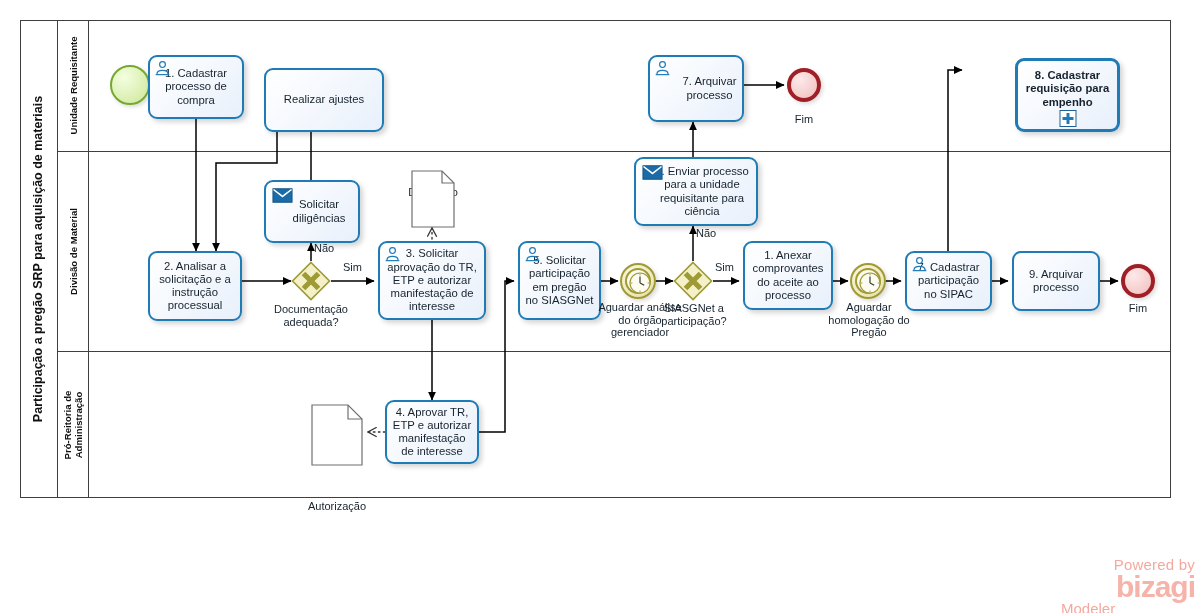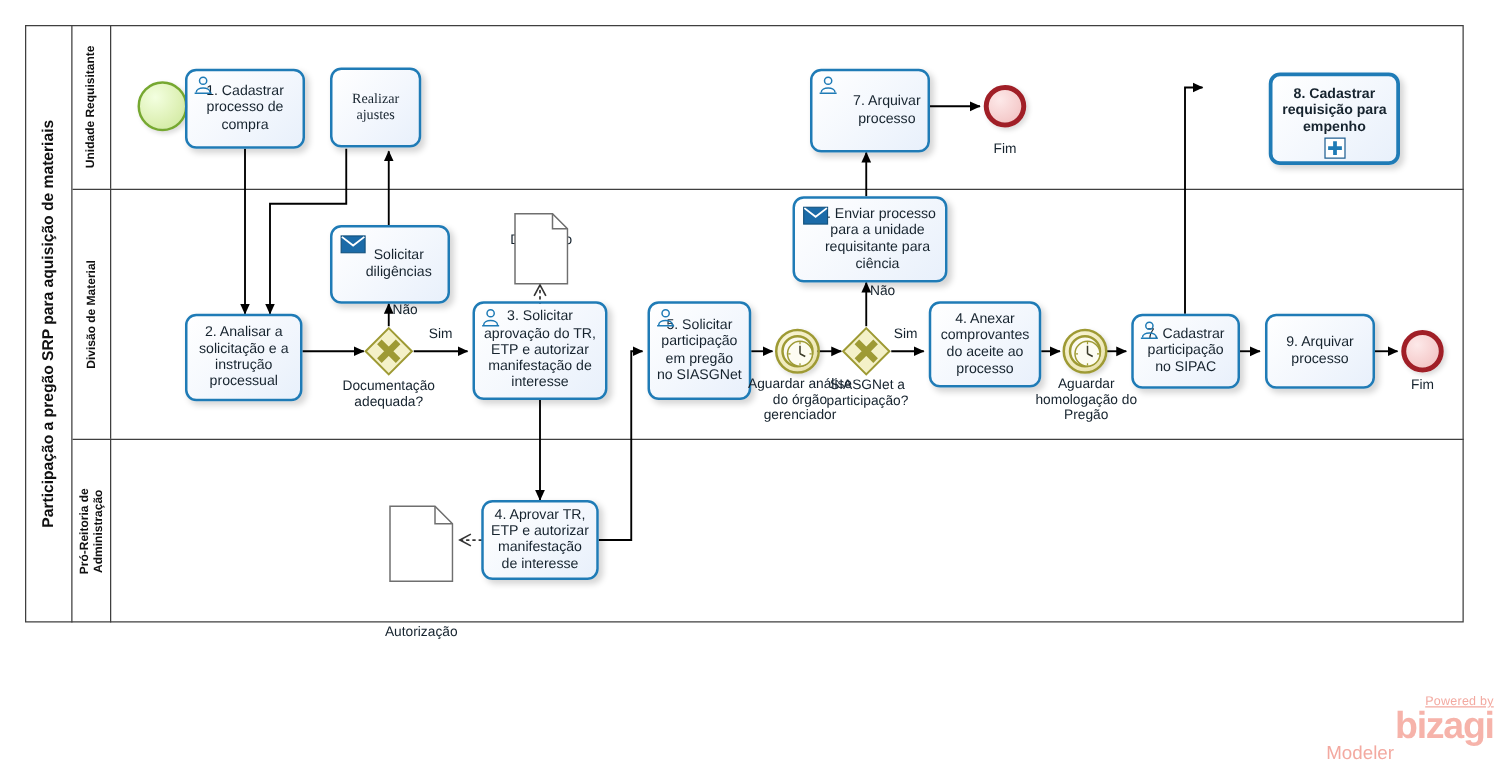--- a/index.html
+++ b/index.html
@@ -57,21 +57,21 @@
   
   .doc-obj{position:absolute;}
   .doc-label{position:absolute;font-size:11px;color:#16232e;white-space:nowrap;text-align:center;margin-top:32px;}
 
   
   .edge-lbl{position:absolute;font-size:11px;color:#16232e;white-space:nowrap;background:transparent;}
   .node-cap{position:absolute;font-size:11px;color:#16232e;text-align:center;line-height:12.5px;}
 
   
   .bizagi{position:absolute;text-align:right;}
-  .bz-pw{font-size:10px;color:#f3a9a0;letter-spacing:.2px;text-decoration:underline;}
+  .bz-pw{font-size:15px;color:#f3a9a0;letter-spacing:.2px;}
   .bz-main{font-size:30px;color:#f6b3aa;font-weight:bold;letter-spacing:-1px;line-height:27px;}
   .bz-sub{font-size:15px;color:#f3a9a0;}
 </style>
 </head>
 <body>
 
 <div id="canvas">
 
   <div class="node pool-frame" style="left:20px;top:20px;width:1151px;height:478px;"></div>
 
@@ -155,21 +155,21 @@
 
   <div class="node task" style="left:148px;top:55px;width:96px;height:64px;">
     <svg class="task-ico" viewBox="0 0 20 18">
       <circle cx="10" cy="5" r="3.4" fill="none" stroke="#1f7bb6" stroke-width="1.4"></circle>
       <path d="M3.5,16 C3.5,10.5 16.5,10.5 16.5,16" fill="none" stroke="#1f7bb6" stroke-width="1.4"></path>
       <path d="M2,16.8 L18,16.8" stroke="#1f7bb6" stroke-width="1.4"></path>
     </svg>
     <span class="lbl">1. Cadastrar processo de compra</span>
   </div>
 
-  <div class="node task" style="left:264px;top:54px;width:73px;height:64px;font-family:Liberation Serif, serif;">
+  <div class="node task" style="left:264px;top:68px;width:120px;height:64px;">
     <span class="lbl">Realizar ajustes</span>
   </div>
 
   <div class="node task" style="left:648px;top:55px;width:96px;height:67px;padding-left:32px;">
     <svg class="task-ico" viewBox="0 0 20 18">
       <circle cx="10" cy="5" r="3.4" fill="none" stroke="#1f7bb6" stroke-width="1.4"></circle>
       <path d="M3.5,16 C3.5,10.5 16.5,10.5 16.5,16" fill="none" stroke="#1f7bb6" stroke-width="1.4"></path>
       <path d="M2,16.8 L18,16.8" stroke="#1f7bb6" stroke-width="1.4"></path>
     </svg>
     <span class="lbl">7. Arquivar processo</span>
@@ -249,21 +249,21 @@
 
   <div class="node task" style="left:634px;top:157px;width:124px;height:69px;">
     <svg class="task-ico" viewBox="0 0 22 16" style="width:21px;height:15px;left:6px;top:6px;">
       <rect x="0.8" y="0.8" width="20.4" height="14.4" fill="#1b6ba8" stroke="#14537f" stroke-width="1"></rect>
       <path d="M1.4,1.6 L11,9 L20.6,1.6" fill="none" stroke="#ffffff" stroke-width="1.6"></path>
     </svg>
     <span class="lbl" style="padding-left:12px;">6. Enviar processo para a unidade requisitante para ciência</span>
   </div>
 
   <div class="node task" style="left:743px;top:241px;width:90px;height:69px;">
-    <span class="lbl">4. Anexar comprovantes do aceite ao processo</span>
+    <span class="lbl">1. Anexar comprovantes do aceite ao processo</span>
   </div>
 
   <div class="node ev ev-timer" style="left:850px;top:263px;width:36px;height:36px;">
     <div class="inner"></div>
     <svg style="position:absolute;left:6px;top:6px;" width="24" height="24" viewBox="0 0 24 24">
       <circle cx="12" cy="12" r="10" fill="#fdfcf2" stroke="#9e9a34" stroke-width="1.2"></circle>
       <path d="M12,12 L12,5.5 M12,12 L16.2,14.2" stroke="#3a3a28" stroke-width="1.2" fill="none"></path>
       <g stroke="#9e9a34" stroke-width="1">
         <path d="M12,2.6 L12,4.4 M12,19.6 L12,21.4 M2.6,12 L4.4,12 M19.6,12 L21.4,12"></path>
       </g>

